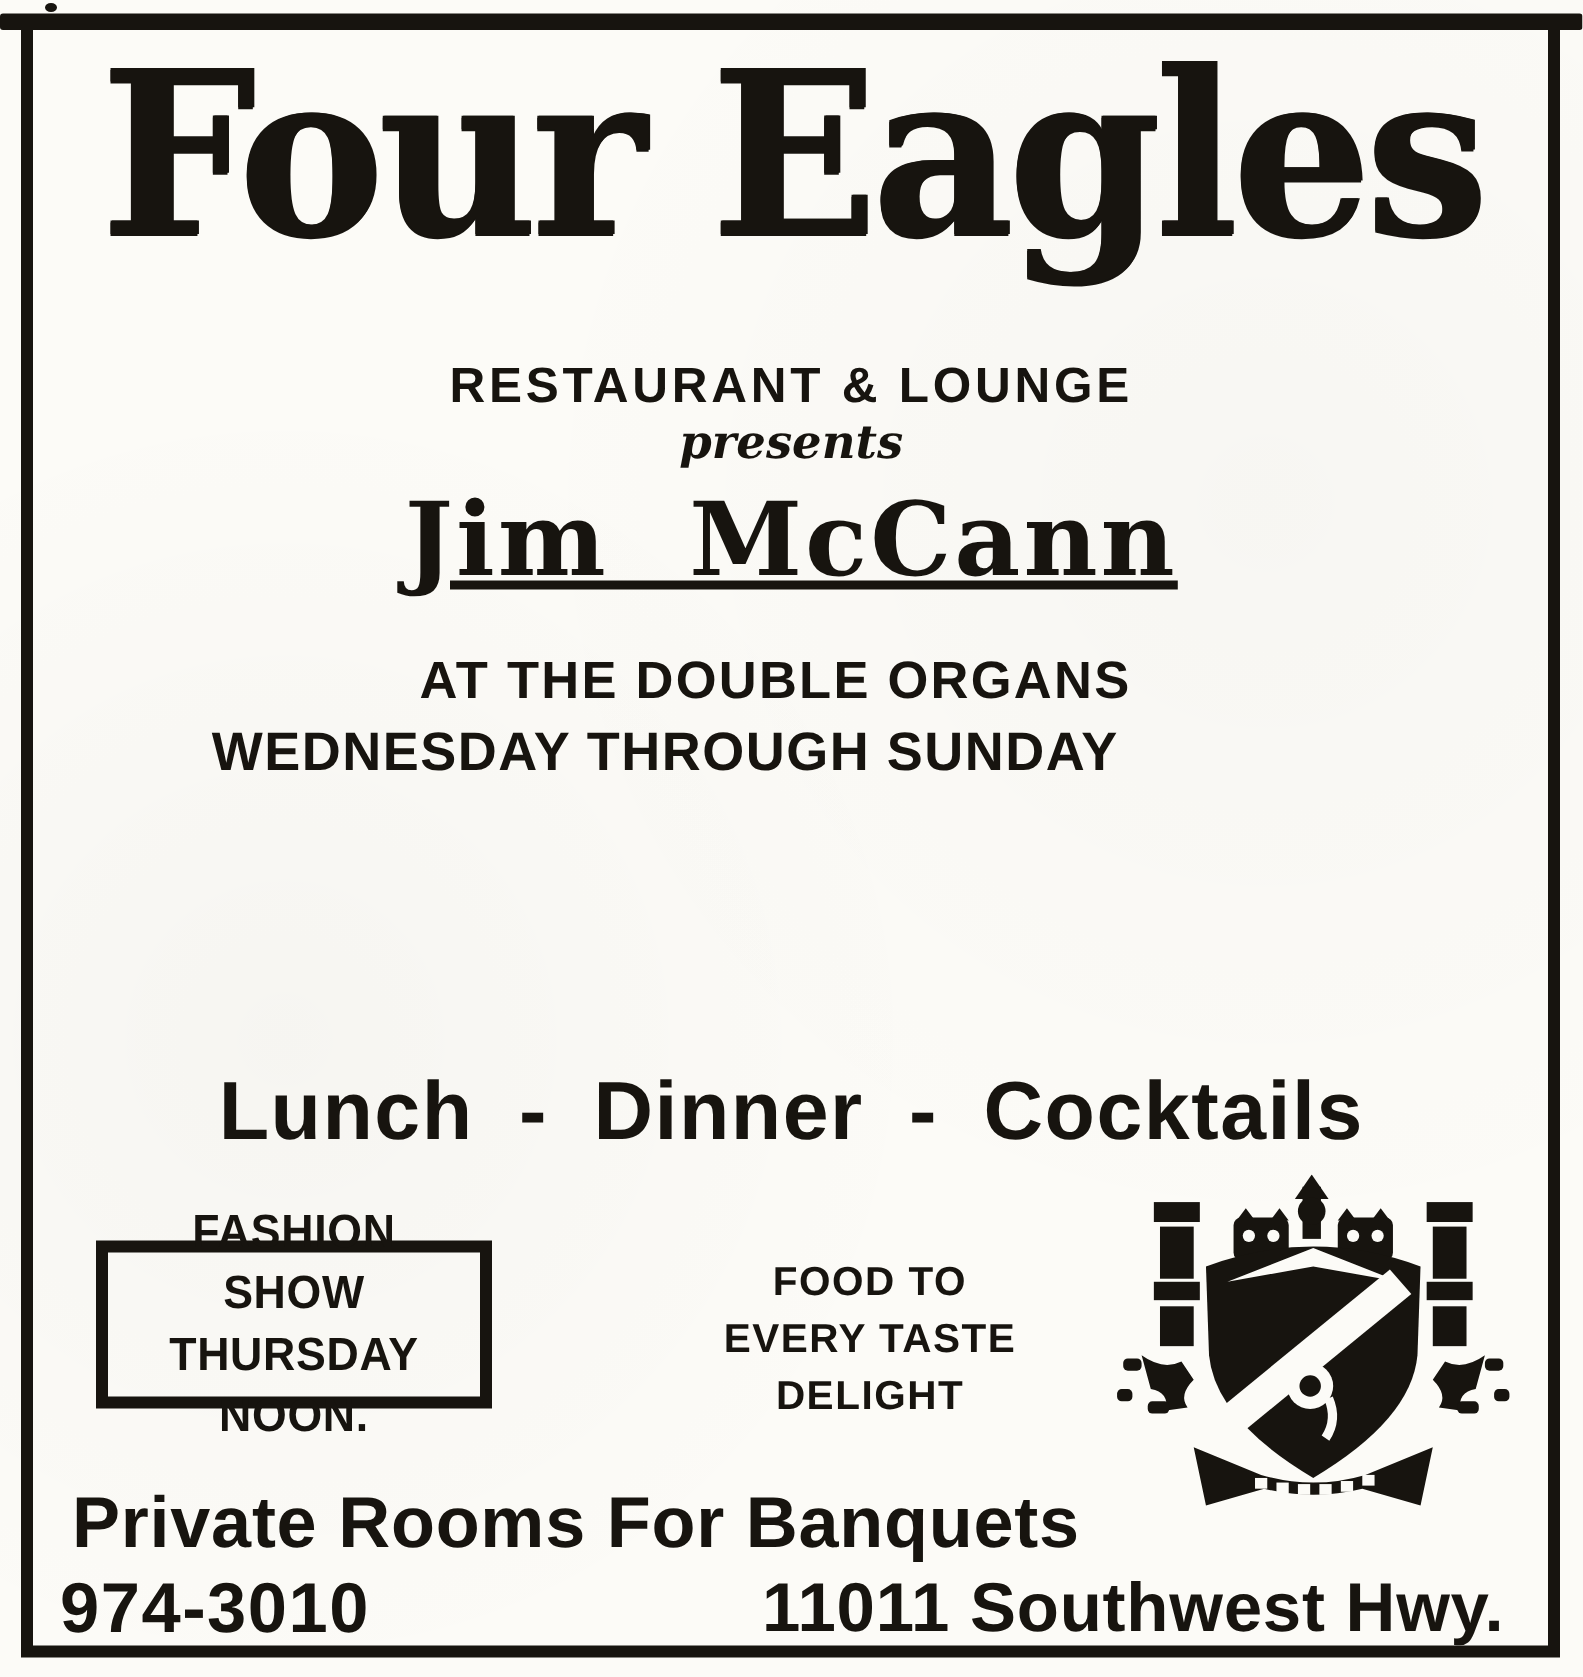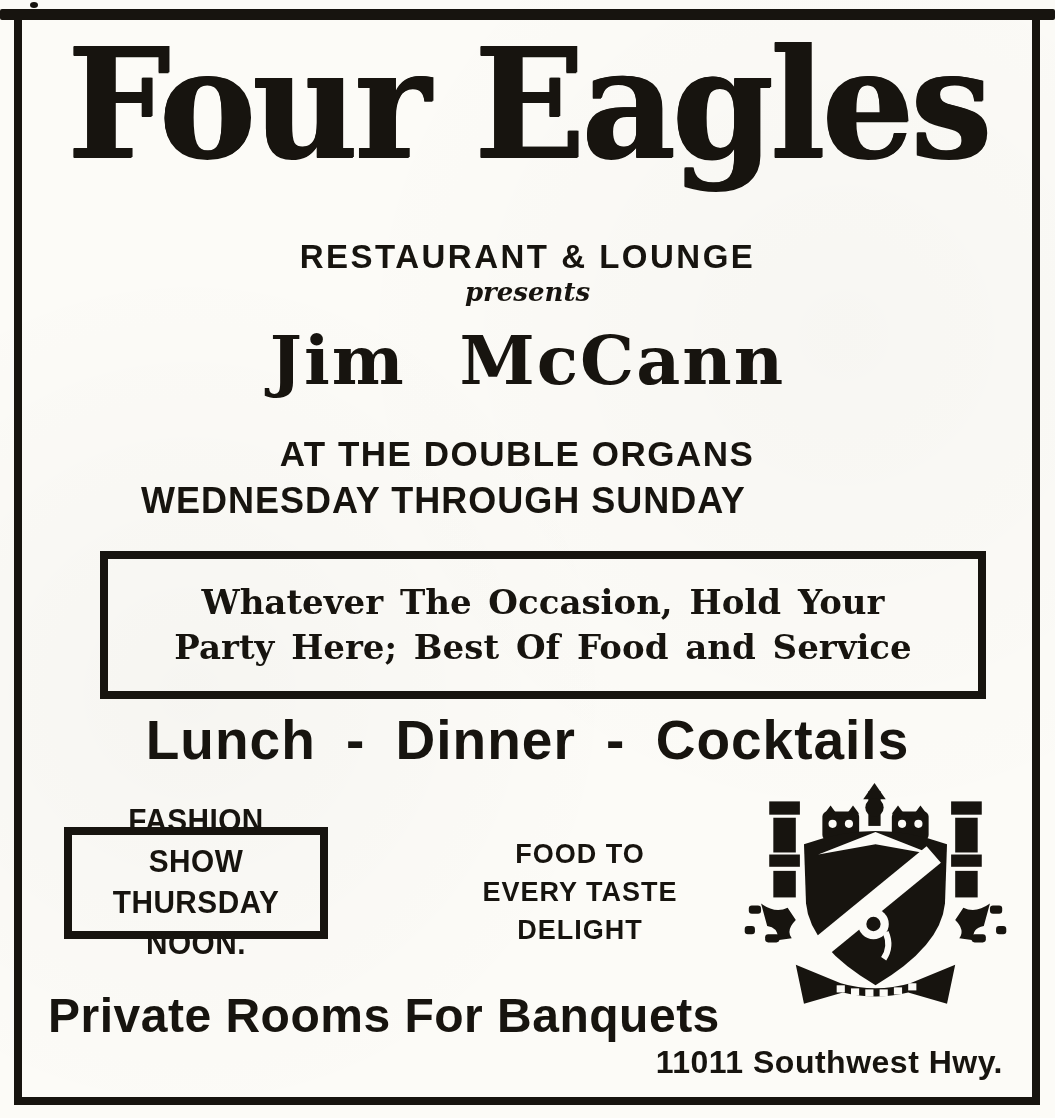--- a/index.html
+++ b/index.html
@@ -50,28 +50,29 @@
   }
   .masthead-subtitle {
     position: absolute; left: 0; top: 238px; width: 1055px;
     font-weight: bold; font-size: 33px; letter-spacing: 2.5px;
     text-align: center;
   }
   .presents {
     position: absolute; left: 0; top: 277px; width: 1055px;
     font-family: "DejaVu Serif", serif;
     font-style: italic; font-weight: bold;
-    font-size: 26px; text-align: center;
+    font-size: 31px; text-align: center;
   }
   .performer {
     position: absolute; left: 0; top: 320px; width: 1055px;
     font-family: "DejaVu Serif", serif;
     font-weight: bold;
     font-size: 68px; letter-spacing: 2px; word-spacing: 28px;
     text-align: center;
+    text-decoration: underline;
   }
   .sched-1 {
     position: absolute; left: 0; top: 434px; width: 1034px;
     font-weight: bold; font-size: 35px; letter-spacing: 1.5px;
     text-align: center;
   }
   .sched-2 {
     position: absolute; left: 0; top: 480px; width: 887px;
     font-weight: bold; font-size: 36px; letter-spacing: 1px;
     text-align: center;
@@ -119,21 +120,21 @@
   .banquets {
     position: absolute; left: 48px; top: 988px;
     font-weight: bold; font-size: 48px; letter-spacing: 0.5px;
   }
   .phone {
     position: absolute; left: 40px; top: 1044px;
     font-weight: bold; font-size: 47px; letter-spacing: 1px;
   }
   .address {
     position: absolute; right: 52px; top: 1044px;
-    font-weight: bold; font-size: 32px; letter-spacing: 0.5px;
+    font-weight: bold; font-size: 46px; letter-spacing: 0.5px;
   }
 </style>
 </head>
 <body>
 
 <div class="ad">
 
   <div class="top-rule"></div>
   <div class="frame"></div>
   <div class="speck speck-1"></div>
@@ -144,26 +145,20 @@
   <div class="masthead-subtitle">RESTAURANT &amp; LOUNGE</div>
 
   <div class="presents">presents</div>
 
   <div class="performer">Jim McCann</div>
 
   <div class="sched-1">AT THE DOUBLE ORGANS</div>
 
   <div class="sched-2">WEDNESDAY THROUGH SUNDAY</div>
 
-  <div class="occasion-box">
-    <div class="occasion-text">
-      <div>Whatever The Occasion, Hold Your</div>
-      <div>Party Here; Best Of Food and Service</div>
-    </div>
-  </div>
 
   <div class="services">Lunch - Dinner - Cocktails</div>
 
   <div class="fashion-box">
     <div class="fashion-text">
       <div>FASHION SHOW</div>
       <div>THURSDAY NOON.</div>
     </div>
   </div>
 
@@ -228,16 +223,17 @@
       <rect x="106" y="201" width="8" height="7" fill="#fcfbf7"></rect>
       <rect x="120" y="202" width="8" height="7" fill="#fcfbf7"></rect>
       <rect x="134" y="202" width="8" height="7" fill="#fcfbf7"></rect>
       <rect x="148" y="200" width="8" height="7" fill="#fcfbf7"></rect>
       <rect x="162" y="196" width="8" height="7" fill="#fcfbf7"></rect>
     </svg>
   </div>
 
   <div class="banquets">Private Rooms For Banquets</div>
 
+  <div class="phone">974-3010</div>
 
   <div class="address">11011 Southwest Hwy.</div>
 
 </div>
 
 </body></html>

